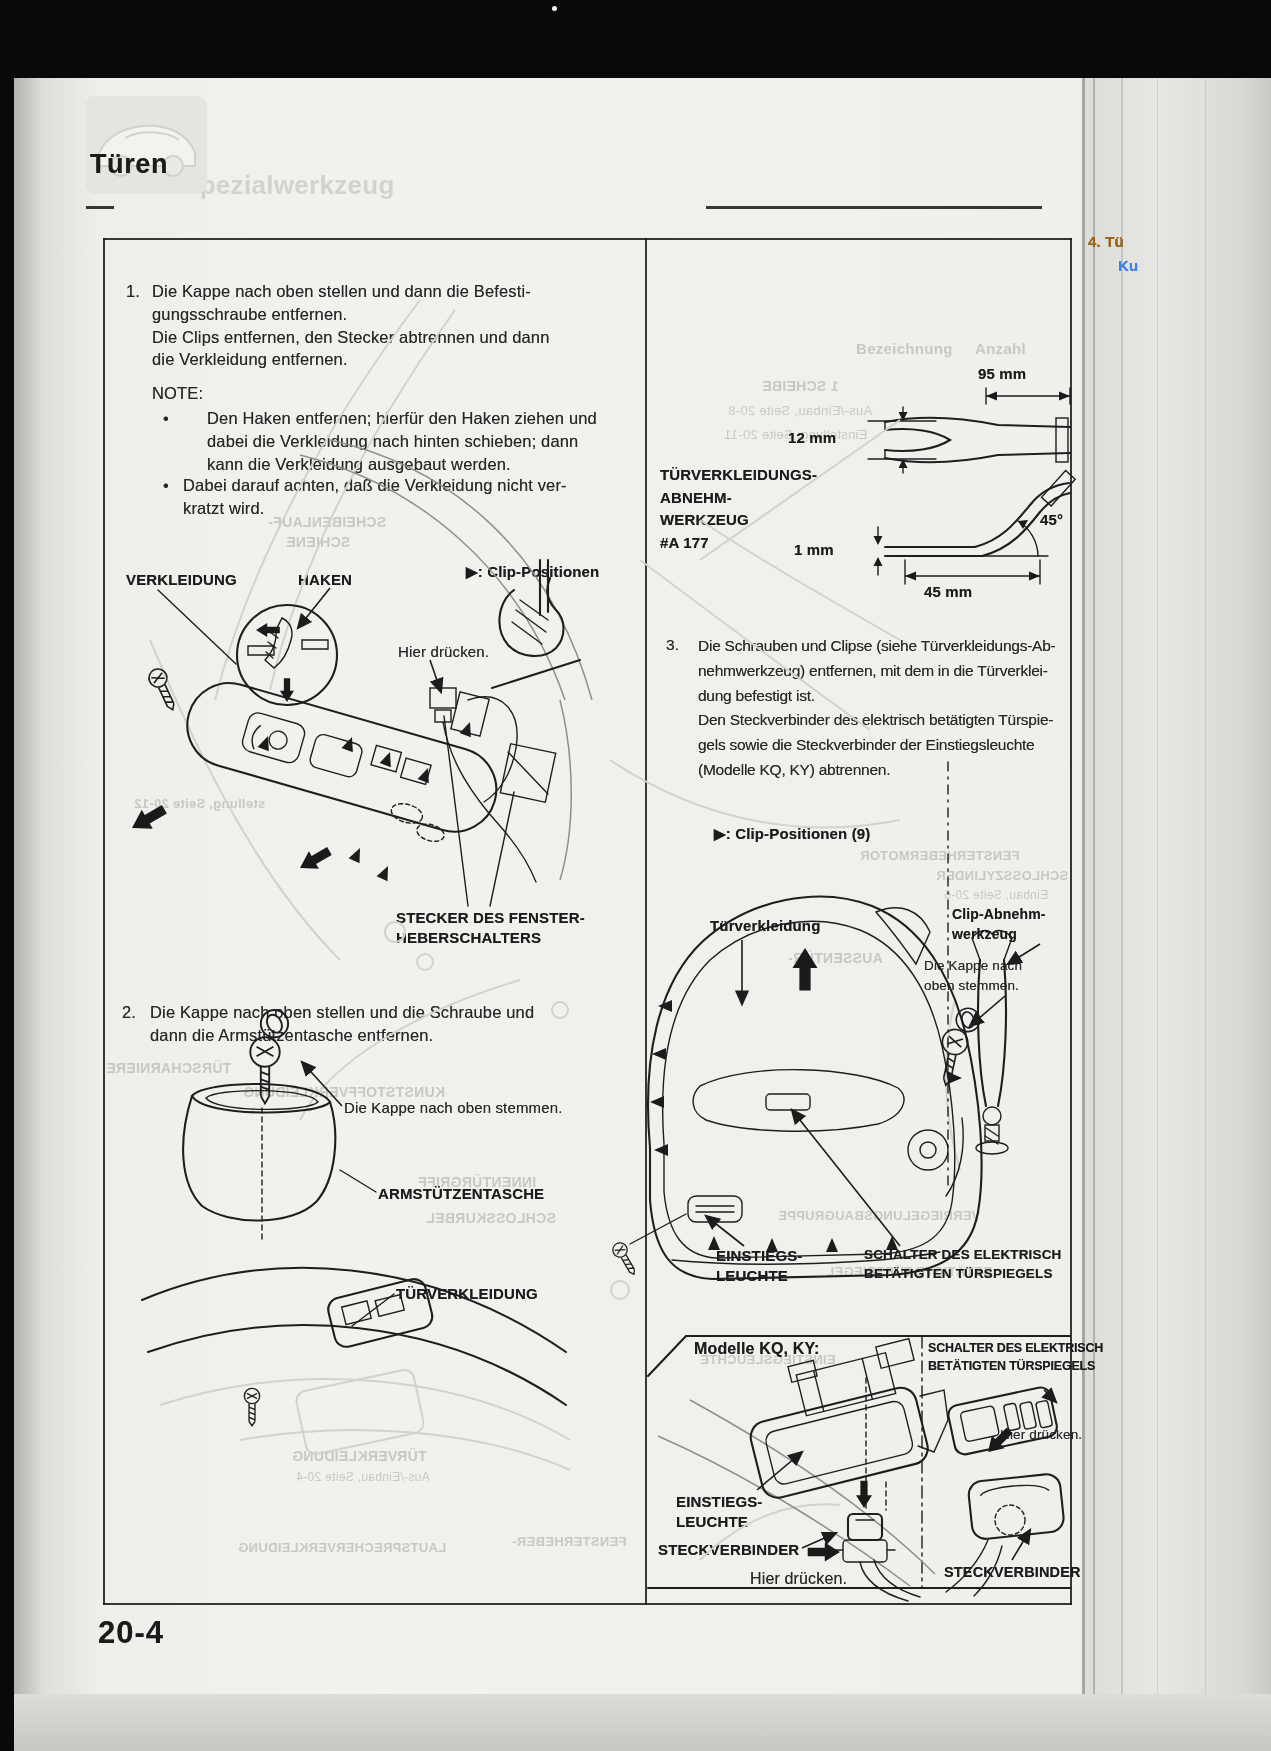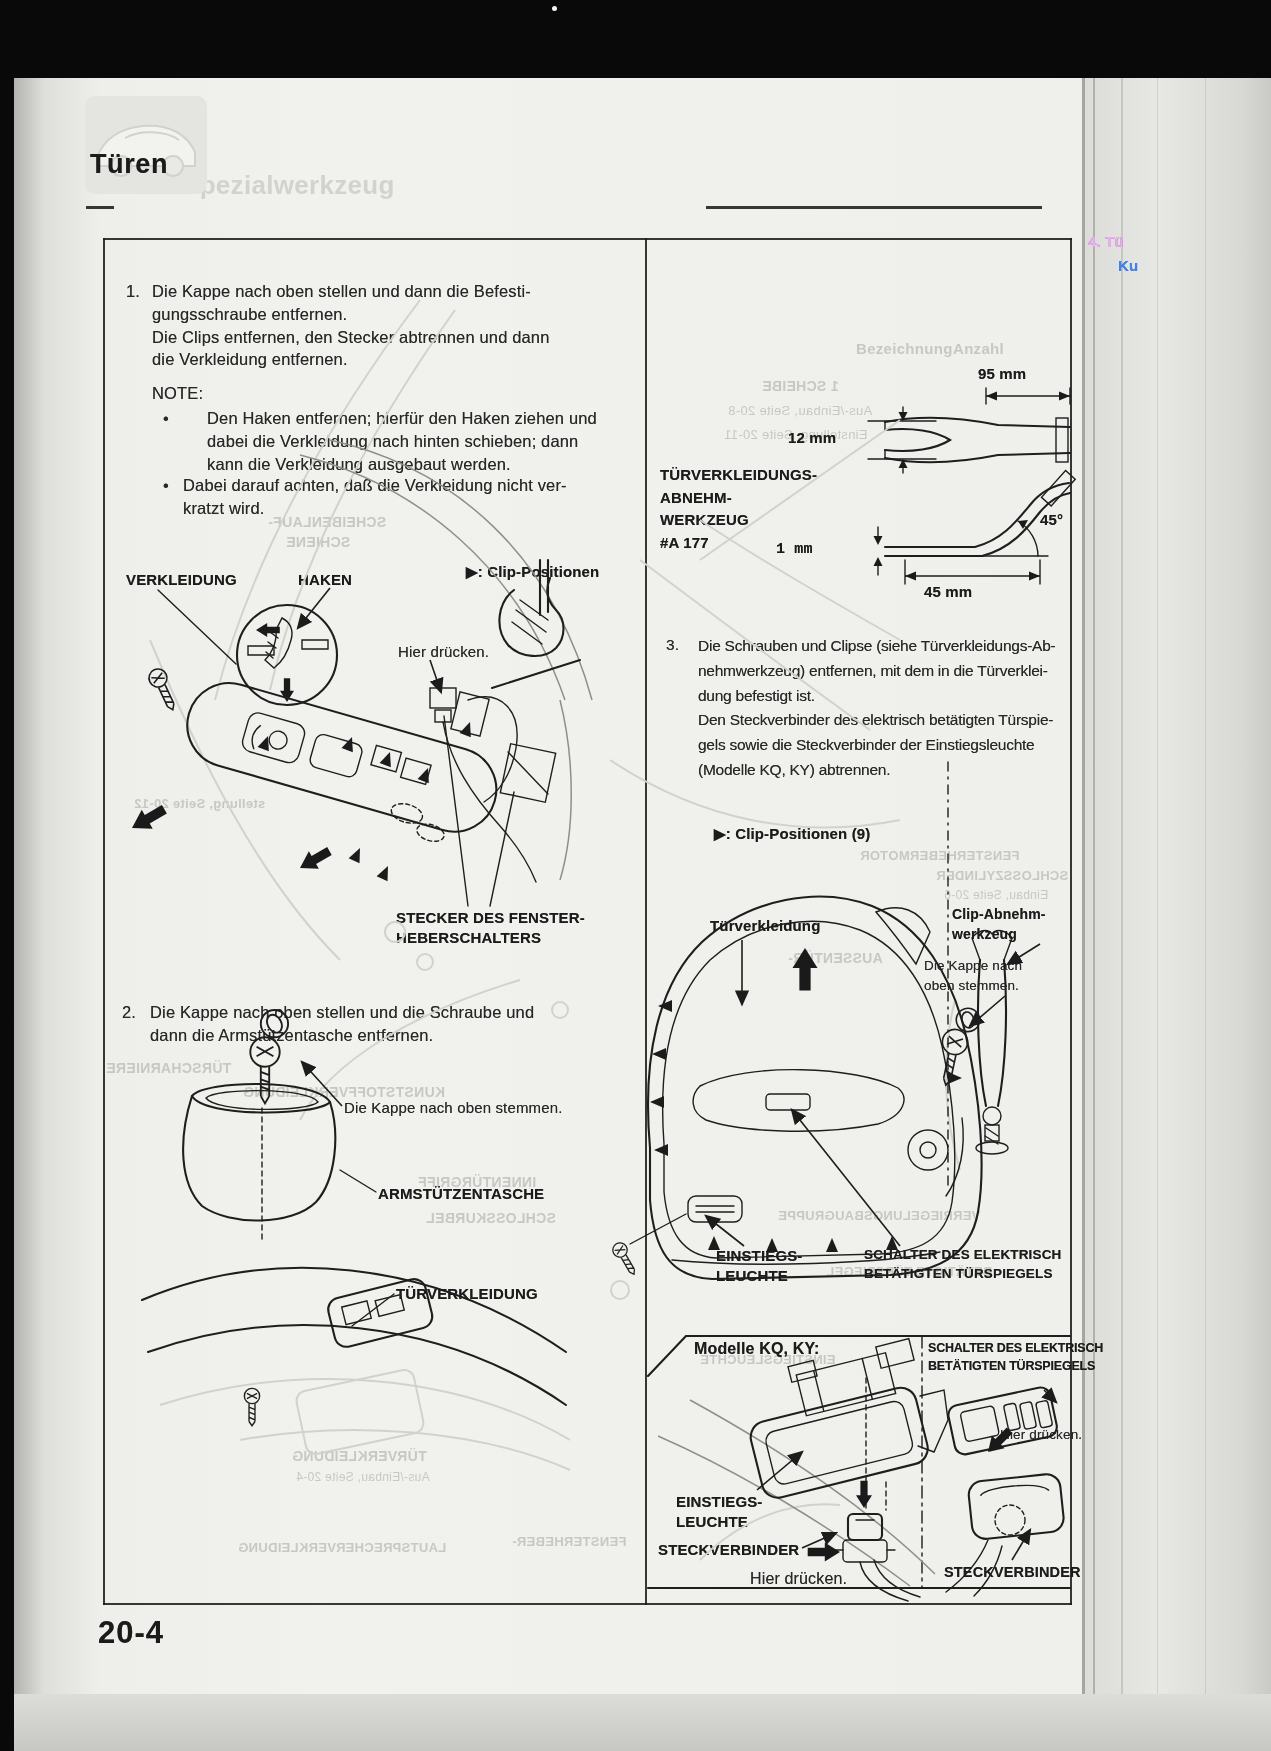--- a/index.html
+++ b/index.html
@@ -38,26 +38,26 @@
   <div id="paper"></div>
   <div id="stack">
     <div class="edgeline" style="left:8px;width:2px;background:#b0b0ac;"></div>
     <div class="edgeline" style="left:36px;width:2px;background:#c6c6c2;"></div>
     <div class="edgeline" style="left:72px;width:1px;background:#cfcfcb;"></div>
     <div class="edgeline" style="left:120px;width:1px;background:#cbcbc7;"></div>
   </div>
   <div class="abs" style="left:1082px;top:78px;width:3px;height:1673px;background:#a5a5a1;"></div>
   <div class="abs" style="left:14px;top:1694px;width:1257px;height:57px;background:linear-gradient(180deg,#dcdcd8,#c7c7c3);"></div>
 
-  <div class="t b" style="left:1088px;top:232px;font-size:15px;color:#f0abfc;">4. Tü</div>
+  <div class="t b" style="left:1088px;top:232px;font-size:15px;color:#a16207;">4. Tü</div>
   <div class="t b" style="left:1118px;top:256px;font-size:15px;color:#3b82f6;">Ku</div>
 
   <div class="gh" style="left:182px;top:170px;font-size:26px;color:#d3d3ce;">Spezialwerkzeug</div>
   <div class="gh" style="left:856px;top:340px;font-size:15px;">Bezeichnung</div>
-  <div class="gh" style="left:953px;top:340px;font-size:15px;">Anzahl</div>
+  <div class="gh" style="left:975px;top:340px;font-size:15px;">Anzahl</div>
   <div class="gh mir" style="left:762px;top:378px;font-size:14px;">1 SCHEIBE</div>
   <div class="gh mir" style="left:728px;top:403px;font-size:13px;font-weight:normal;">Aus-/Einbau, Seite 20-8</div>
   <div class="gh mir" style="left:724px;top:427px;font-size:13px;font-weight:normal;">Einstellung, Seite 20-11</div>
   <div class="gh mir" style="left:268px;top:514px;font-size:14px;">SCHEIBENLAUF-</div>
   <div class="gh mir" style="left:286px;top:534px;font-size:14px;">SCHIENE</div>
   <div class="gh mir" style="left:134px;top:796px;font-size:13px;">stellung, Seite 20-12</div>
   <div class="gh mir" style="left:860px;top:848px;font-size:13px;">FENSTERHEBERMOTOR</div>
   <div class="gh mir" style="left:936px;top:868px;font-size:13px;">SCHLOSSZYLINDER</div>
   <div class="gh mir" style="left:944px;top:888px;font-size:12px;font-weight:normal;">Einbau, Seite 20-6</div>
   <div class="gh mir" style="left:788px;top:950px;font-size:14px;">AUSSENTÜR-</div>
@@ -119,21 +119,21 @@
   <div class="t b" style="left:378px;top:1184px;font-size:15px;text-align:center;">ARMSTÜTZENTASCHE</div>
   <div class="t b" style="left:396px;top:1284px;font-size:15px;">TÜRVERKLEIDUNG</div>
 
 
   <div class="t b" style="left:978px;top:364px;font-size:15px;">95 mm</div>
   <div class="t b" style="left:788px;top:428px;font-size:15px;">12 mm</div>
   <div class="t b" style="left:660px;top:464px;font-size:15px;line-height:1.5;">TÜRVERKLEIDUNGS-
 ABNEHM-
 WERKZEUG
 #A 177</div>
-  <div class="t b" style="left:776px;top:540px;font-size:15px;font-family:Liberation Mono, monospace;">1 mm</div>
+  <div class="t b" style="left:794px;top:540px;font-size:15px;">1 mm</div>
   <div class="t b" style="left:1040px;top:510px;font-size:15px;">45°</div>
   <div class="t b" style="left:924px;top:582px;font-size:15px;">45 mm</div>
 
   <div class="t" style="left:666px;top:634px;font-size:15.5px;">3.</div>
   <div class="t" style="left:698px;top:634px;font-size:15.5px;width:390px;letter-spacing:-.25px;line-height:1.6;">Die Schrauben und Clipse (siehe Türverkleidungs-Ab-
 nehmwerkzeug) entfernen, mit dem in die Türverklei-
 dung befestigt ist.
 Den Steckverbinder des elektrisch betätigten Türspie-
 gels sowie die Steckverbinder der Einstiegsleuchte
 (Modelle KQ, KY) abtrennen.</div>

